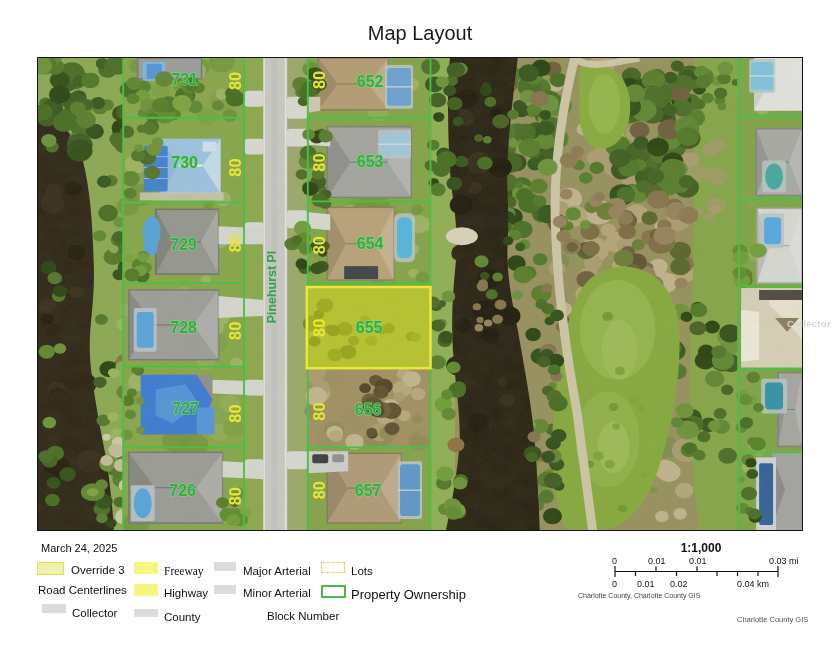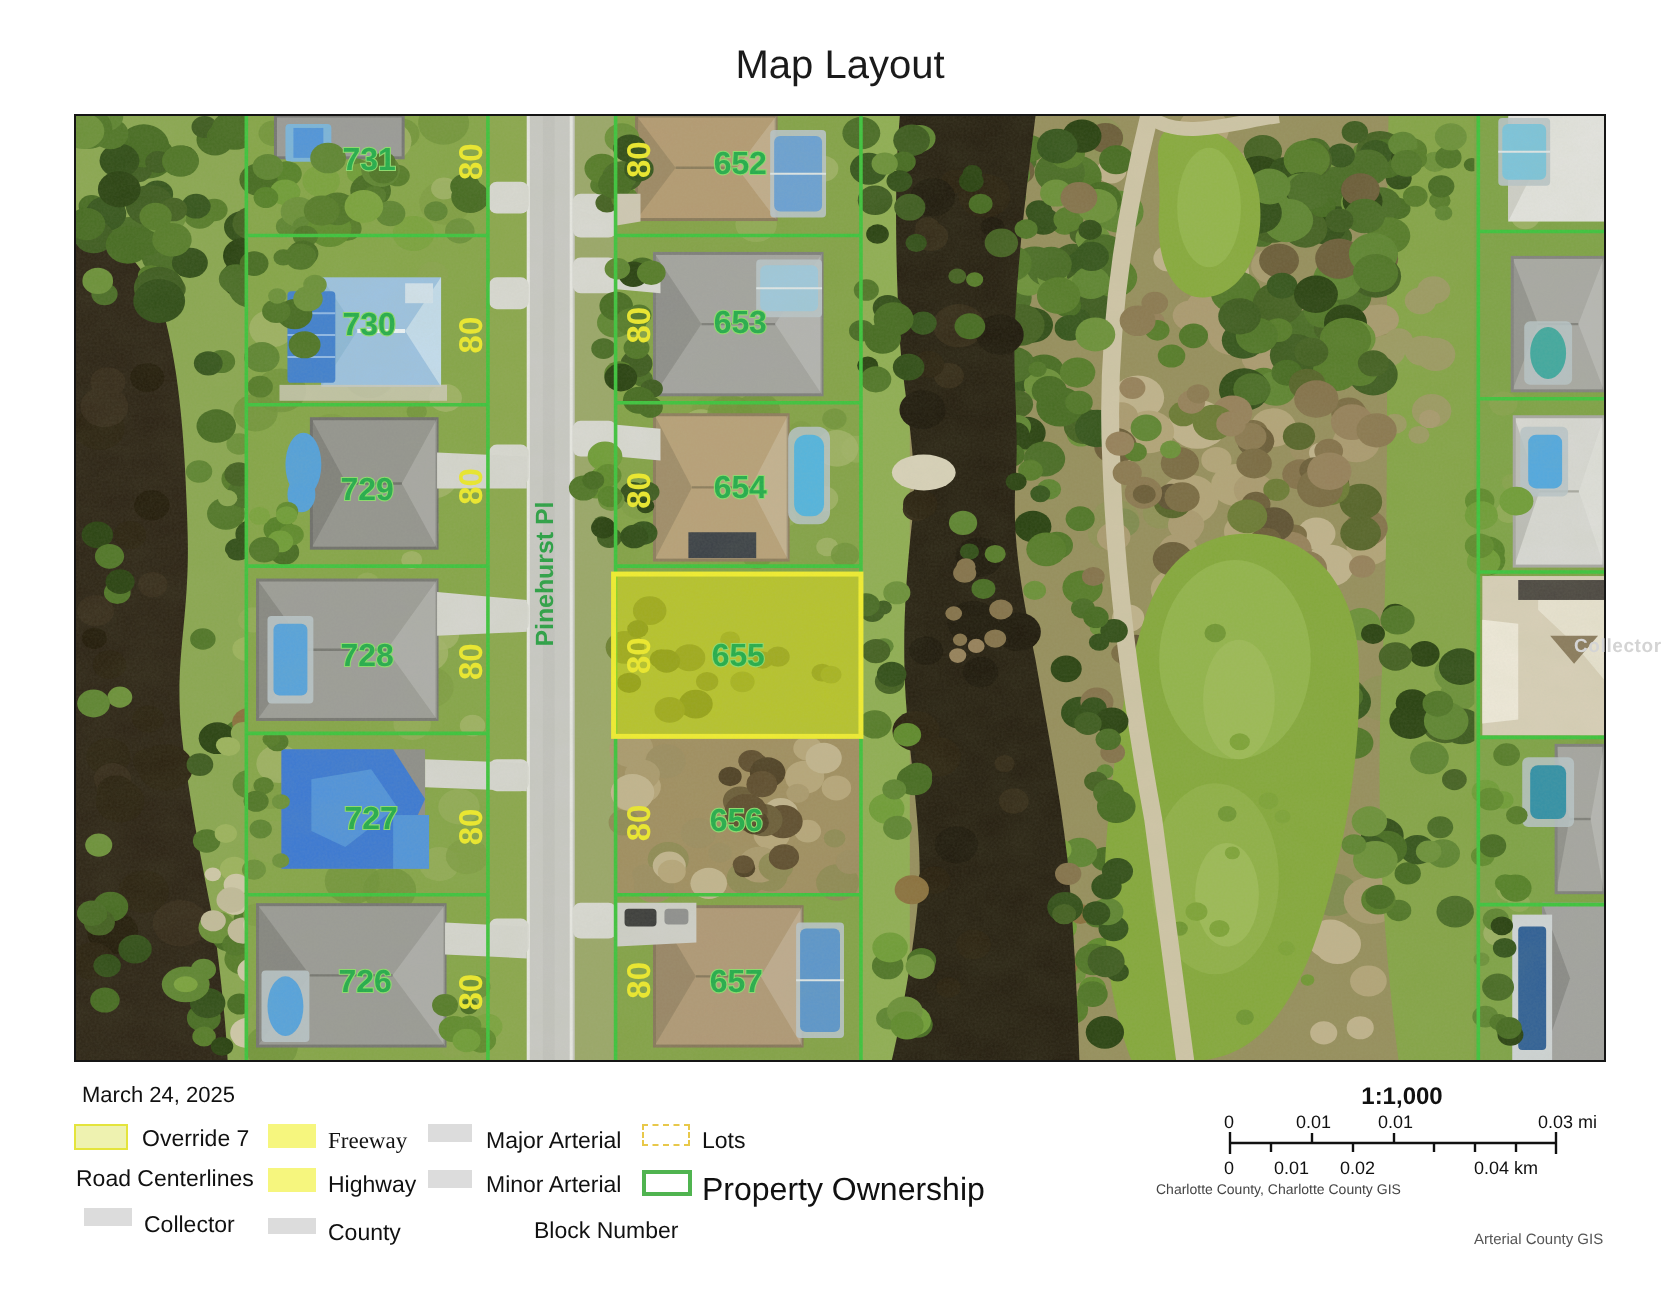--- a/index.html
+++ b/index.html
@@ -1544,41 +1544,41 @@
 <rect x="37" y="57" width="766" height="474" filter="url(#noise)" opacity="0.10"></rect>
 <rect x="37" y="57" width="766" height="474" filter="url(#noise2)" opacity="0.08"></rect>
 </svg>
 </div>
 
 <div class="abs" style="left:787px; top:318px; font-size:9.5px; font-weight:bold; color:#d4d4d4; letter-spacing:0.3px;">Collector</div>
 
 <div class="abs" style="left:41px; top:542px; font-size:11px; color:#111;">March 24, 2025</div>
 
 <div class="abs" style="left:37px; top:562px; width:25px; height:11px; background:#eef2b0; border:1.5px solid #e4e43c;"></div>
-<div class="abs" style="left:71px; top:564px; font-size:11.5px; color:#111;">Override 7</div>
+<div class="abs" style="left:71px; top:564px; font-size:11.5px; color:#111;">Override 3</div>
 
 <div class="abs" style="left:134px; top:562px; width:24px; height:12px; background:#f6f67e;"></div>
 <div class="abs" style="left:164px; top:565px; font-size:11.5px; color:#111;font-family:Liberation Serif, serif;">Freeway</div>
 
 <div class="abs" style="left:214px; top:562px; width:22px; height:9px; background:#dcdcdc;"></div>
 <div class="abs" style="left:243px; top:565px; font-size:11.5px; color:#111;">Major Arterial</div>
 
 <div class="abs" style="left:321px; top:562px; width:22px; height:9px; border:1.5px dashed #e8c84a;"></div>
 <div class="abs" style="left:351px; top:565px; font-size:11.5px; color:#111;text-align:center;">Lots</div>
 
 <div class="abs" style="left:38px; top:584px; font-size:11.5px; color:#111;">Road Centerlines</div>
 
 <div class="abs" style="left:134px; top:584px; width:24px; height:12px; background:#f6f67e;"></div>
 <div class="abs" style="left:164px; top:587px; font-size:11.5px; color:#111;">Highway</div>
 
 <div class="abs" style="left:214px; top:585px; width:22px; height:9px; background:#dcdcdc;"></div>
 <div class="abs" style="left:243px; top:587px; font-size:11.5px; color:#111;">Minor Arterial</div>
 
 <div class="abs" style="left:321px; top:585px; width:21px; height:9px; border:2px solid #50b450;"></div>
-<div class="abs" style="left:351px; top:587px; font-size:16px; color:#111;">Property Ownership</div>
+<div class="abs" style="left:351px; top:587px; font-size:13px; color:#111;">Property Ownership</div>
 
 <div class="abs" style="left:42px; top:604px; width:24px; height:9px; background:#dcdcdc;"></div>
 <div class="abs" style="left:72px; top:607px; font-size:11.5px; color:#111;">Collector</div>
 
 <div class="abs" style="left:134px; top:609px; width:24px; height:8px; background:#dcdcdc;"></div>
 <div class="abs" style="left:164px; top:611px; font-size:11.5px; color:#111;">County</div>
 
 <div class="abs" style="left:243px; top:610px; font-size:11.5px; color:#111;padding-left:24px;">Block Number</div>
 
 <div class="abs" style="left:631px; top:541px; width:140px; text-align:center; font-size:12px; font-weight:bold; color:#111;">1:1,000</div>
@@ -1605,13 +1605,13 @@
   <g font-family="Liberation Sans, sans-serif" font-size="9" fill="#111">
     <text x="12" y="34">0</text>
     <text x="37" y="34">0.01</text>
     <text x="70" y="34">0.02</text>
     <text x="137" y="34">0.04 km</text>
   </g>
 </svg>
 
 <div class="abs" style="left:578px; top:592px; font-size:7px; color:#444;">Charlotte County, Charlotte County GIS</div>
 
-<div class="abs" style="left:737px; top:615px; font-size:7.5px; color:#555;">Arterial County GIS</div>
+<div class="abs" style="left:737px; top:615px; font-size:7.5px; color:#555;">Charlotte County GIS</div>
 
 </body></html>

